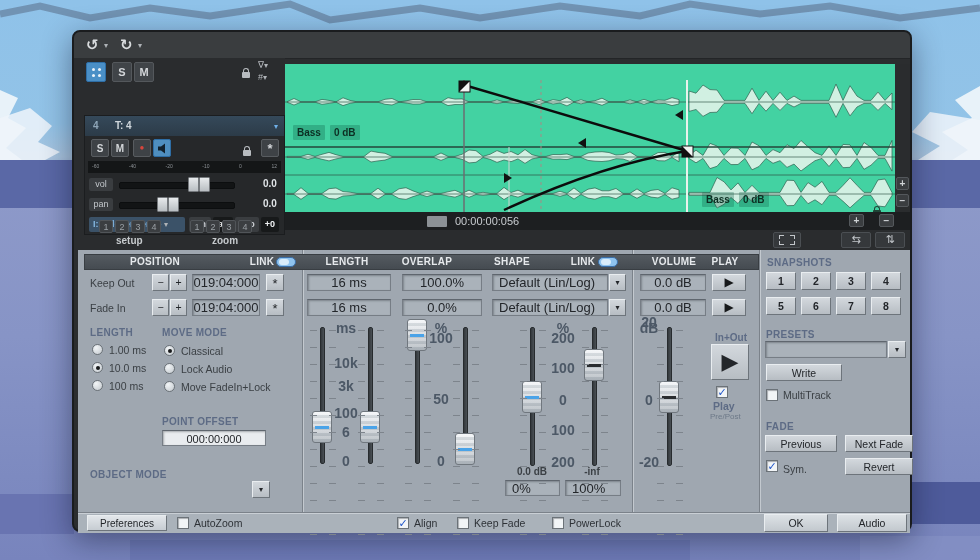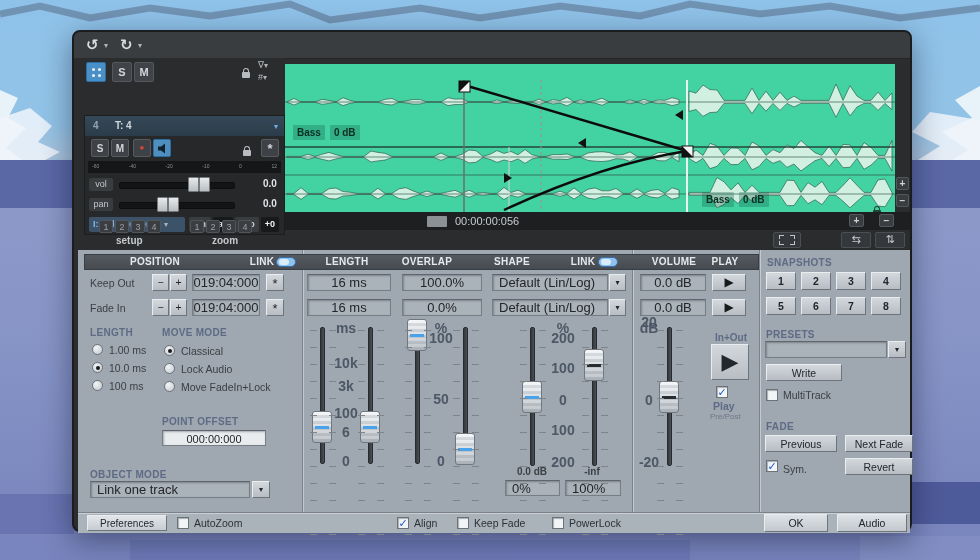--- a/index.html
+++ b/index.html
@@ -289,21 +289,20 @@
       <span class="lbltxt" style="left:103px;top:95px">Classical</span>
       <span class="radio" style="left:86px;top:113px"></span>
       <span class="lbltxt" style="left:103px;top:113px">Lock Audio</span>
       <span class="radio" style="left:86px;top:131px"></span>
       <span class="lbltxt" style="left:103px;top:131px">Move FadeIn+Lock</span>
 
       <span class="seclab" style="left:84px;top:166px">POINT OFFSET</span>
       <div class="fld fldw" style="left:84px;top:180px;width:104px;height:16px;font-size:11px">000:00:000</div>
 
       <span class="seclab" style="left:12px;top:219px">OBJECT MODE</span>
-      <div class="fld" style="left:12px;top:231px;width:160px;text-align:left;padding-left:6px">Link one track</div>
       <div class="btn3d" style="left:174px;top:231px;width:18px;height:17px;line-height:16px;font-size:8px">▾</div>
 
       <div class="fld" style="left:229px;top:24px;width:84px">16 ms</div>
       <div class="fld" style="left:229px;top:49px;width:84px">16 ms</div>
       <div class="fld" style="left:324px;top:24px;width:80px">100.0%</div>
       <div class="fld" style="left:324px;top:49px;width:80px">0.0%</div>
       <div class="fld" style="left:414px;top:24px;width:116px;text-align:left;padding-left:6px">Default (Lin/Log)</div>
       <div class="btn3d" style="left:531px;top:24px;width:17px;height:17px;line-height:16px;font-size:8px">▾</div>
       <div class="fld" style="left:414px;top:49px;width:116px;text-align:left;padding-left:6px">Default (Lin/Log)</div>
       <div class="btn3d" style="left:531px;top:49px;width:17px;height:17px;line-height:16px;font-size:8px">▾</div>

